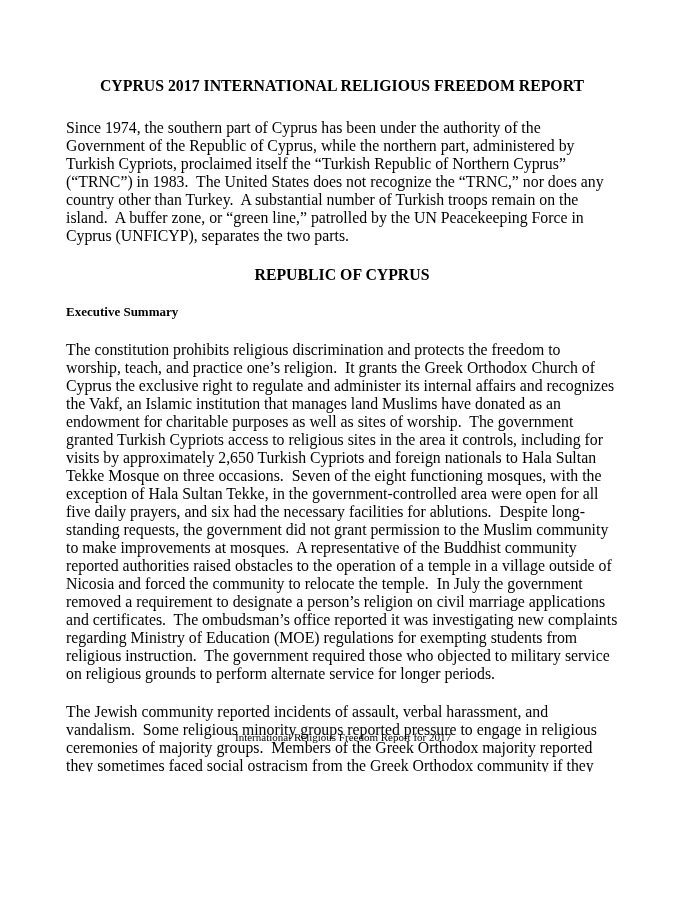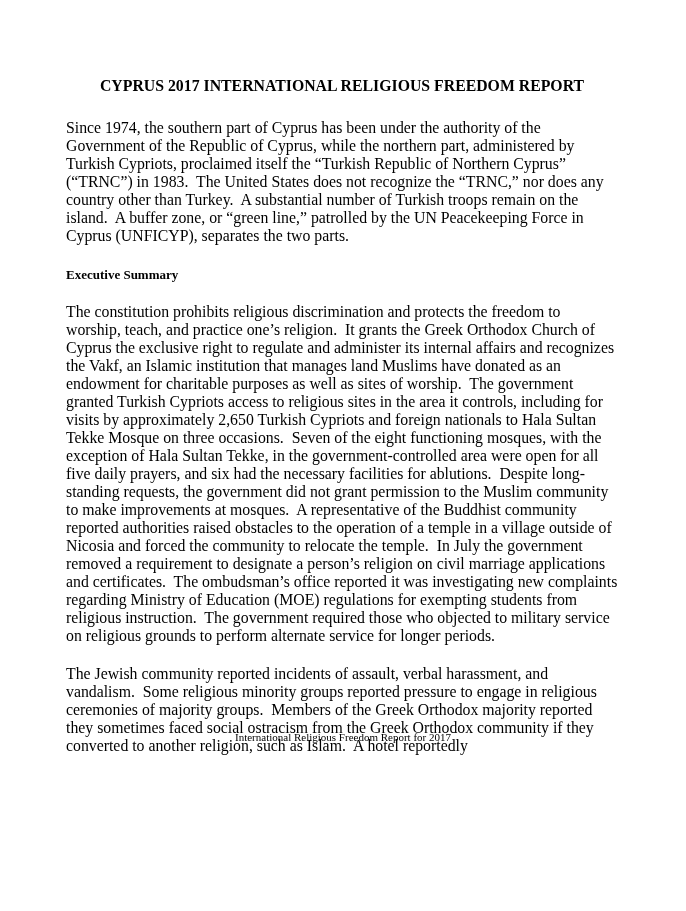--- a/index.html
+++ b/index.html
@@ -63,20 +63,21 @@
       font-weight: normal;
     }
   </style>
 </head>
 <body>
 
 <div class="page">
   <div class="content">
     <h1 class="doc-title">CYPRUS 2017 INTERNATIONAL RELIGIOUS FREEDOM REPORT</h1>
     <p class="para">Since 1974, the southern part of Cyprus has been under the authority of the Government of the Republic of Cyprus, while the northern part, administered by Turkish Cypriots, proclaimed itself the “Turkish Republic of Northern Cyprus” (“TRNC”) in 1983.  The United States does not recognize the “TRNC,” nor does any country other than Turkey.  A substantial number of Turkish troops remain on the island.  A buffer zone, or “green line,” patrolled by the UN Peacekeeping Force in Cyprus (UNFICYP), separates the two parts.</p>
+    <h2 class="section-heading">REPUBLIC OF CYPRUS</h2>
     <h3 class="sub-heading">Executive Summary</h3>
     <p class="para">The constitution prohibits religious discrimination and protects the freedom to worship, teach, and practice one’s religion.  It grants the Greek Orthodox Church of Cyprus the exclusive right to regulate and administer its internal affairs and recognizes the Vakf, an Islamic institution that manages land Muslims have donated as an endowment for charitable purposes as well as sites of worship.  The government granted Turkish Cypriots access to religious sites in the area it controls, including for visits by approximately 2,650 Turkish Cypriots and foreign nationals to Hala Sultan Tekke Mosque on three occasions.  Seven of the eight functioning mosques, with the exception of Hala Sultan Tekke, in the government-controlled area were open for all five daily prayers, and six had the necessary facilities for ablutions.  Despite long-standing requests, the government did not grant permission to the Muslim community to make improvements at mosques.  A representative of the Buddhist community reported authorities raised obstacles to the operation of a temple in a village outside of Nicosia and forced the community to relocate the temple.  In July the government removed a requirement to designate a person’s religion on civil marriage applications and certificates.  The ombudsman’s office reported it was investigating new complaints regarding Ministry of Education (MOE) regulations for exempting students from religious instruction.  The government required those who objected to military service on religious grounds to perform alternate service for longer periods.</p>
     <p class="para">The Jewish community reported incidents of assault, verbal harassment, and vandalism.  Some religious minority groups reported pressure to engage in religious ceremonies of majority groups.  Members of the Greek Orthodox majority reported they sometimes faced social ostracism from the Greek Orthodox community if they converted to another religion, such as Islam.  A hotel reportedly</p>
   </div>
   <div class="footer">
     <div>International Religious Freedom Report for 2017</div>
   </div>
 </div>
 
 </body></html>

